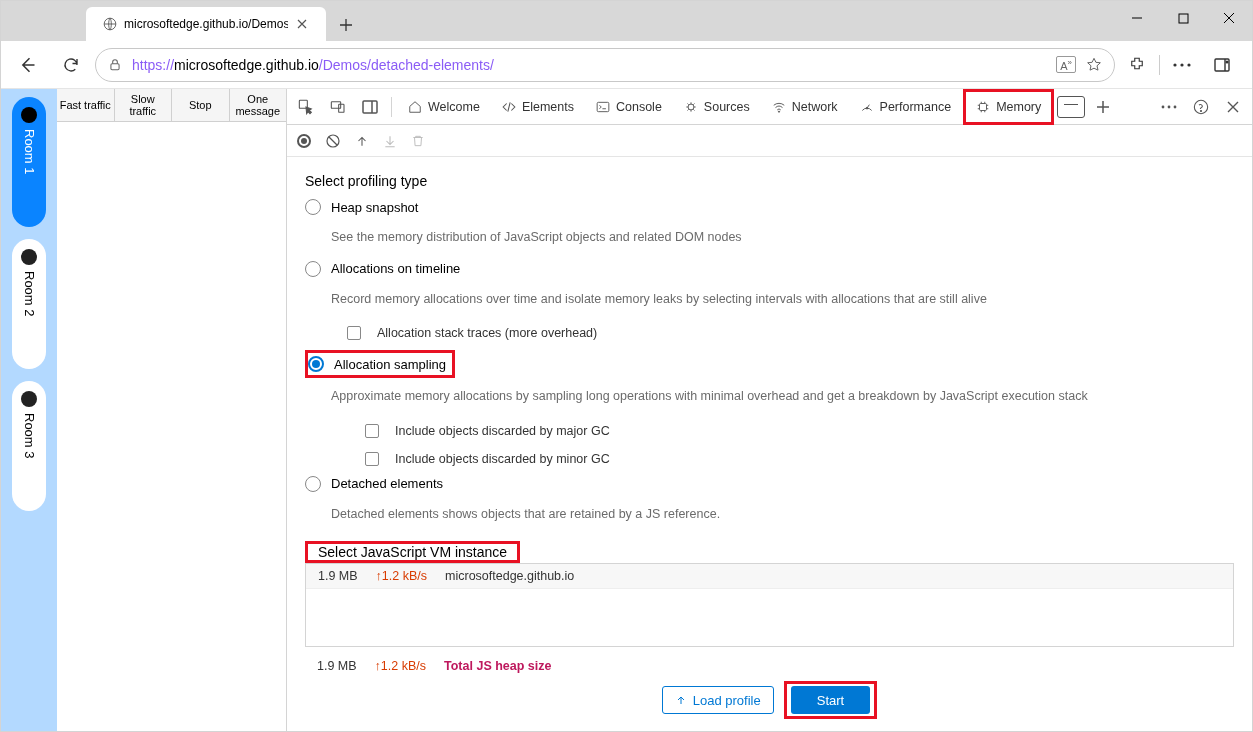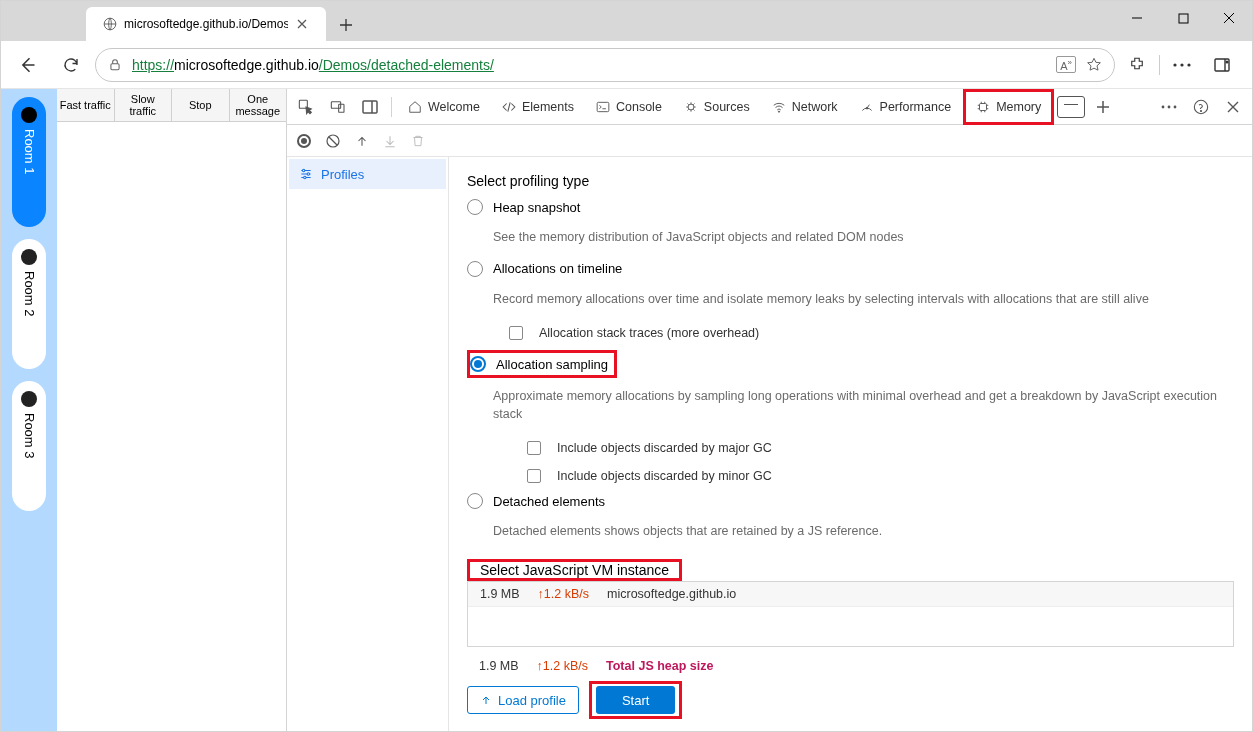--- a/index.html
+++ b/index.html
@@ -14,21 +14,21 @@
 .newtab-btn { width: 32px; height: 32px; display: flex; align-items: center; justify-content: center; margin-left: 4px; }
 .window-controls { position: absolute; right: 0; top: 0; display: flex; }
 .window-controls div { width: 46px; height: 34px; display: flex; align-items: center; justify-content: center; }
 
 
 .addr-row { height: 48px; background: #fff; display: flex; align-items: center; padding: 0 6px; gap: 4px; border-bottom: 1px solid #e5e5e5; }
 .nav-btn { width: 40px; height: 40px; display: flex; align-items: center; justify-content: center; color: #333; }
 .addr-bar { flex: 1; height: 34px; border: 1px solid #c8c8c8; border-radius: 17px; display: flex; align-items: center; padding: 0 12px; font-size: 14px; gap: 10px; }
 .addr-bar .lock-icon { color: #666; }
 .addr-bar .url-text { flex: 1; }
-.url-gray { color: #15803d; text-decoration: underline; }
+.url-gray { color: #8b5cf6; }
 .url-black { color: #000; }
 .addr-actions { display: flex; align-items: center; gap: 4px; padding-right: 6px; }
 .addr-actions > div { width: 36px; height: 36px; display: flex; align-items: center; justify-content: center; color: #333; }
 
 
 .main { display: flex; height: calc(732px - 40px - 48px); }
 .page-area { width: 285px; display: flex; background: #fff; }
 .devtools { flex: 1; display: flex; flex-direction: column; border-left: 1px solid #d4d4d4; }
 
 
@@ -76,21 +76,21 @@
 .hl-inline { border: 3px solid #e81123; display: inline-block; padding: 0 10px; }
 
 .vm-table { border: 1px solid #d4d4d4; margin-bottom: 8px; height: 138px; }
 .vm-row { display: flex; align-items: center; padding: 5px 12px; font-size: 12.5px; gap: 18px; border-bottom: 1px solid #eee; background: #f7f7f7; }
 .vm-size {}
 .vm-rate { color: #d83b01; }
 .vm-url { color: #333; }
 
 .totals-row { display: flex; align-items: center; gap: 18px; font-size: 12.5px; padding: 4px 12px; }
 .totals-label { font-weight: 600; color: #be185d; }
-.btn-row { display: flex; gap: 10px; padding: 4px 0; align-items: center; }
+.btn-row { display: flex; gap: 10px; padding: 4px 0; align-items: center; justify-content: center; }
 .btn-outline { height: 28px; border: 1px solid #0078d4; color: #0078d4; border-radius: 3px; display: flex; align-items: center; padding: 0 12px; font-size: 13px; gap: 6px; background: #fff; }
 .btn-primary { height: 28px; background: #0078d4; color: #fff; border-radius: 3px; display: flex; align-items: center; padding: 0 26px; font-size: 13px; }
 
 svg { display: block; }
 </style>
 </head>
 <body>
 
 <div class="tab-strip">
   <div class="browser-tab">
@@ -333,31 +333,20 @@
           </svg>
       </div>
       <div style="opacity:0.4;">
         <svg width="14" height="14" viewBox="0 0 24 24" fill="none" stroke="#555" stroke-width="1.6">
             <path d="M4 6h16M8 6V4h8v2M6 6l1 14h10l1-14"></path>
           </svg>
       </div>
     </div>
 
     <div class="dt-body">
-      <div class="dt-left">
-        <div class="profiles-item">
-          <svg width="14" height="14" viewBox="0 0 24 24" fill="none" stroke="#1a73e8" stroke-width="1.8">
-              <path d="M4 6h16M4 12h16M4 18h16"></path>
-              <circle cx="8" cy="6" r="2" fill="#fff"></circle>
-              <circle cx="16" cy="12" r="2" fill="#fff"></circle>
-              <circle cx="10" cy="18" r="2" fill="#fff"></circle>
-            </svg>
-          <span>Profiles</span>
-        </div>
-      </div>
 
       <div class="dt-right">
         <div class="section-heading">Select profiling type</div>
 
         <div class="radio-row">
           <div class="radio-circle"></div>
           <span class="radio-label">Heap snapshot</span>
         </div>
         <div class="radio-desc">See the memory distribution of JavaScript objects and related DOM nodes</div>
 

